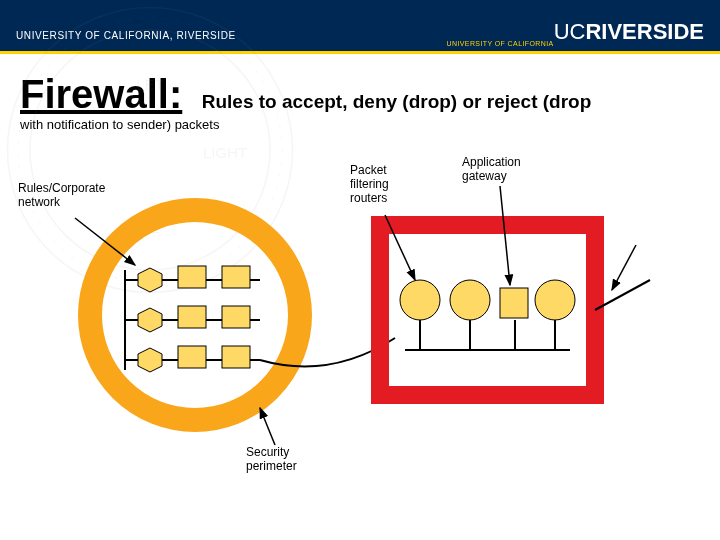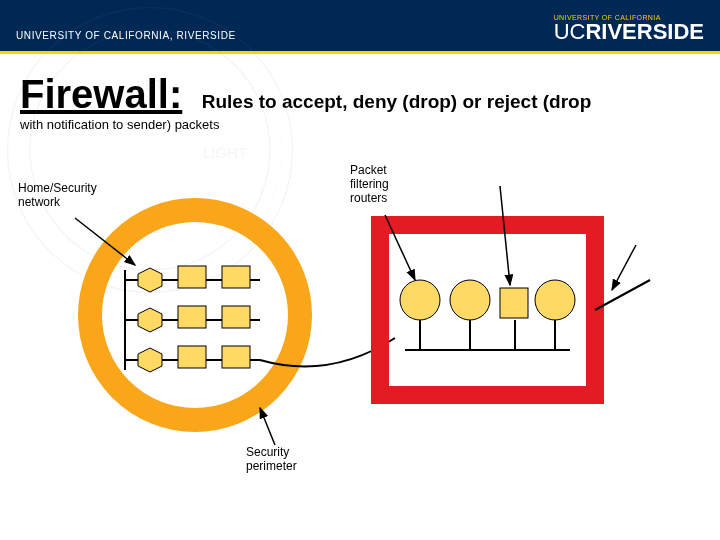--- a/index.html
+++ b/index.html
@@ -25,22 +25,22 @@
     color: #fff;
     font-size: 10px;
     letter-spacing: 0.6px;
     padding-bottom: 6px;
   }
   .header-right {
     color: #fff;
     font-size: 22px;
     font-weight: 700;
     display: flex;
-    align-items: flex-start;
-    flex-direction: column;
+    align-items: flex-end;
+    flex-direction: row;
     padding-bottom: 2px;
     margin-top: 20px;
   }
   .header-right .super {
     font-size: 7px;
     color: #ffd200;
     letter-spacing: 0.4px;
     font-weight: 400;
     margin-bottom: -2px;
   }
@@ -169,20 +169,22 @@
 
     <line x1="595" y1="140" x2="650" y2="110" stroke="#000" stroke-width="2"></line>
 
     <line x1="75" y1="48" x2="135" y2="95" stroke="#000" stroke-width="1.5" marker-end="url(#arr)"></line>
     <line x1="385" y1="45" x2="415" y2="110" stroke="#000" stroke-width="1.5" marker-end="url(#arr)"></line>
     <line x1="500" y1="16" x2="510" y2="115" stroke="#000" stroke-width="1.5" marker-end="url(#arr)"></line>
     <line x1="636" y1="75" x2="612" y2="120" stroke="#000" stroke-width="1.5" marker-end="url(#arr)"></line>
     <line x1="275" y1="275" x2="260" y2="238" stroke="#000" stroke-width="1.5" marker-end="url(#arr)"></line>
   </svg>
 
-  <div class="lbl" style="left:18px; top:12px; white-space:pre;">Home/Security
+  <div class="lbl" style="left:18px; top:12px; white-space:pre;">Rules/Corporate
 network</div>
   <div class="lbl" style="left:350px; top:-6px; white-space:pre;">Packet
 filtering
 routers</div>
+  <div class="lbl" style="left:462px; top:-14px; white-space:pre;">Application
+gateway</div>
   <div class="lbl" style="left:246px; top:276px; white-space:pre;">Security
 perimeter</div>
 </div>
 
 </body></html>

